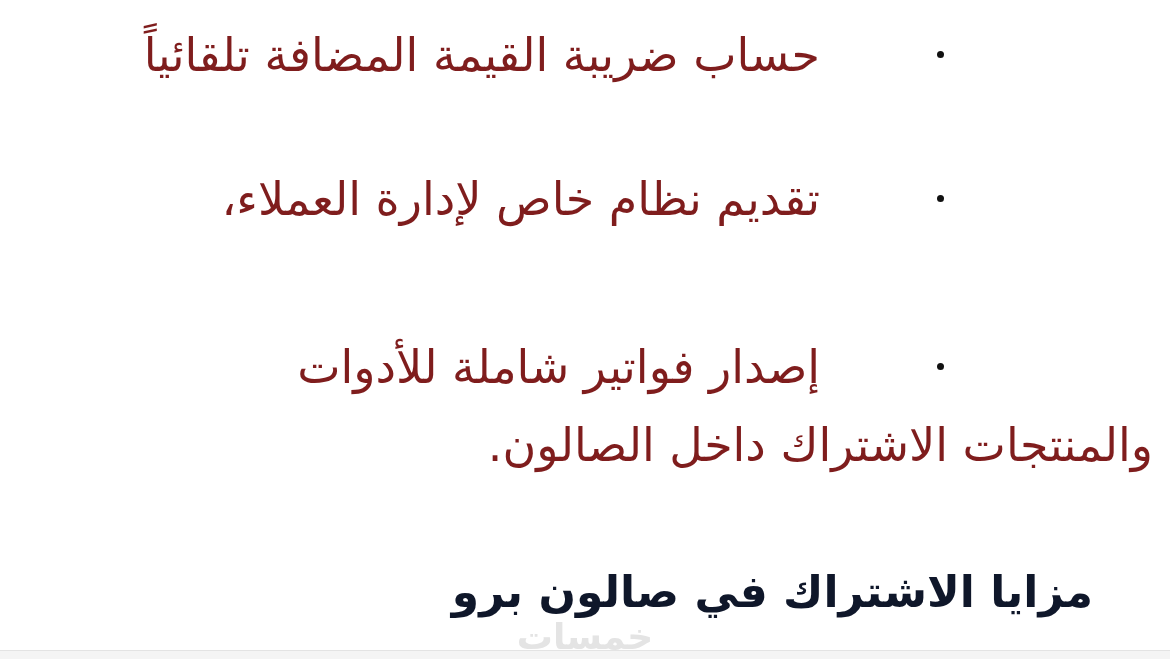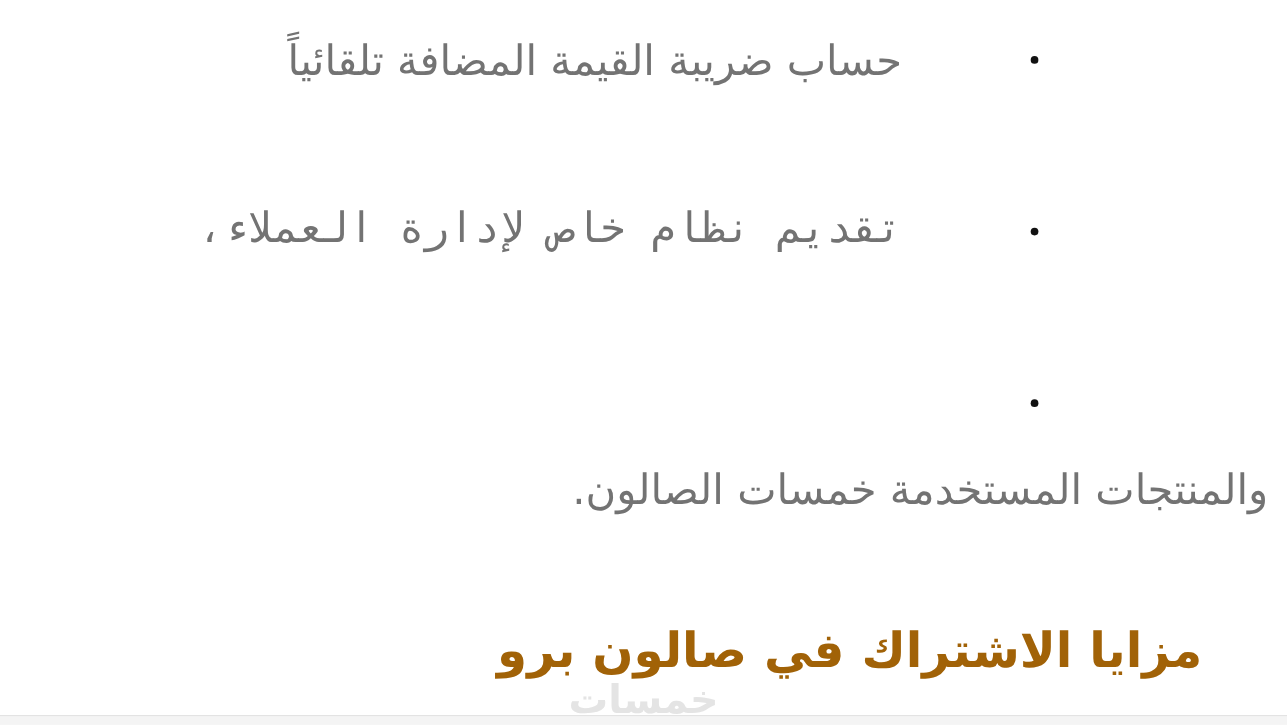--- a/index.html
+++ b/index.html
@@ -19,51 +19,51 @@
     position: absolute;
     top: 0; right: 0; left: 0;
     height: 500px;
   }
   .bullet-item {
     position: absolute;
     right: 0; left: 0;
     height: 156px;
   }
   .bullet-item:nth-child(1) { top: 16px; }
-  .bullet-item:nth-child(2) { top: 172px; font-family: Liberation Mono, monospace; }
+  .bullet-item:nth-child(2) { top: 160px; }
   .bullet-item:nth-child(3) { top: 328px; }
   .bullet-dot {
     position: absolute;
     top: 35px;
     right: 226px;
     width: 7px; height: 7px;
     border-radius: 50%;
     background: #111111;
   }
   .bullet-line {
     position: absolute;
     right: 0; left: 0;
     height: 78px;
     line-height: 78px;
-    font-size: 38px;
+    font-size: 46px;
     font-weight: 400;
-    color: #737373;
+    color: #7f1d1d;
     text-align: right;
     white-space: nowrap;
   }
   .bullet-line.l1 { top: 0; padding-right: 350px; }
   .bullet-line.l2 { top: 78px; padding-right: 17px; }
   .section-heading {
     position: absolute;
     top: 556px;
     right: 77px;
     font-size: 44px;
     line-height: 72px;
     font-weight: 700;
-    color: #a16207;
+    color: #0f172a;
     text-align: right;
     white-space: nowrap;
     z-index: 2;
   }
   .watermark {
     position: absolute;
     top: 616px;
     left: 50%;
     transform: translateX(-50%);
     direction: rtl;
@@ -94,21 +94,22 @@
       <div class="bullet-line l1">حساب ضريبة القيمة المضافة تلقائياً</div>
     </div>
 
     <div class="bullet-item">
       <span class="bullet-dot"></span>
       <div class="bullet-line l1">تقديم نظام خاص لإدارة العملاء،</div>
     </div>
 
     <div class="bullet-item">
       <span class="bullet-dot"></span>
-      <div class="bullet-line l2">والمنتجات المستخدمة خمسات الصالون.</div>
+      <div class="bullet-line l1">إصدار فواتير شاملة للأدوات</div>
+      <div class="bullet-line l2">والمنتجات الاشتراك داخل الصالون.</div>
     </div>
 
   </section>
 
   <div class="watermark">خمسات</div>
 
   <h2 class="section-heading">مزايا الاشتراك في صالون برو</h2>
 
   <div class="footer-strip"></div>
 

